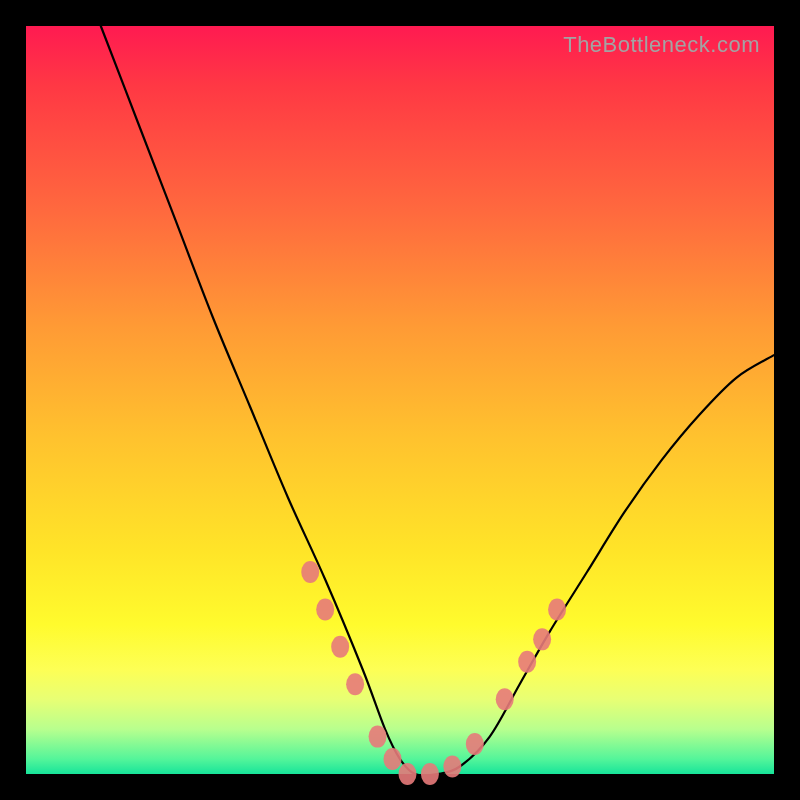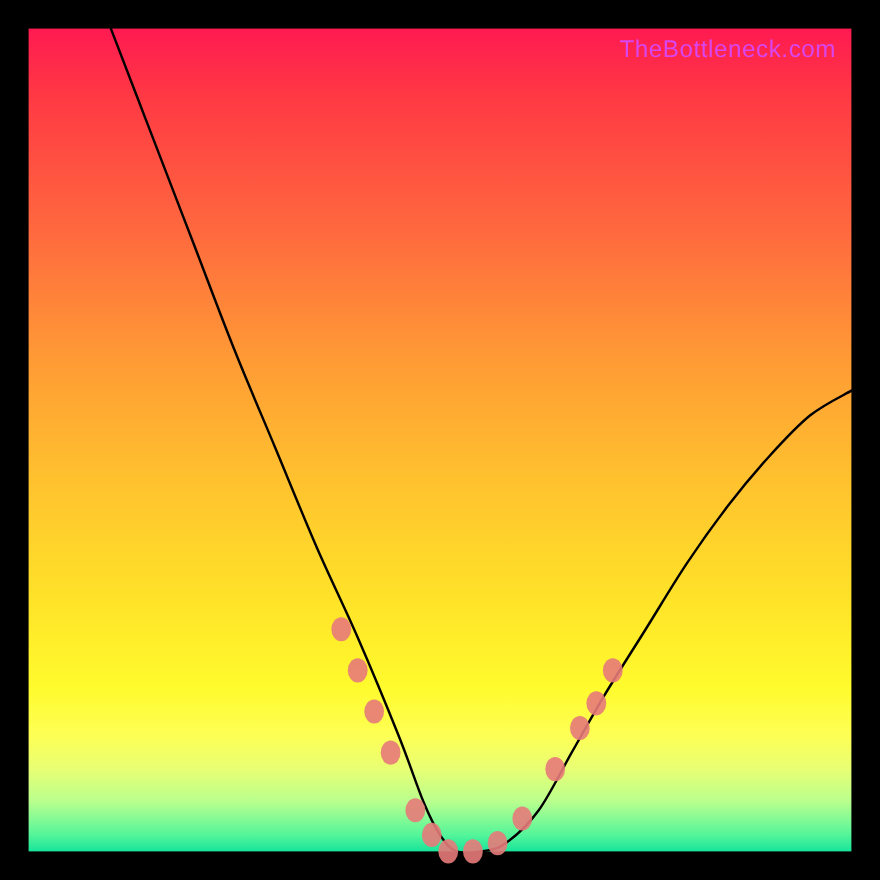--- a/index.html
+++ b/index.html
@@ -36,21 +36,21 @@
        #fdff55 86%,
        #e8ff74 90%,
        #b8ff8e 94%,
        #54f59a 98%,
        #17e49a 100%);
   }
   .watermark {
     position: absolute;
     top: 6px;
     right: 14px;
-    color: #d946ef;
+    color: #a3a3a3;
     font-size: 22px;
     font-weight: 500;
     letter-spacing: 0.5px;
     user-select: none;
   }
   svg.curve {
     position: absolute;
     left: 0;
     top: 0;
     width: 748px;

